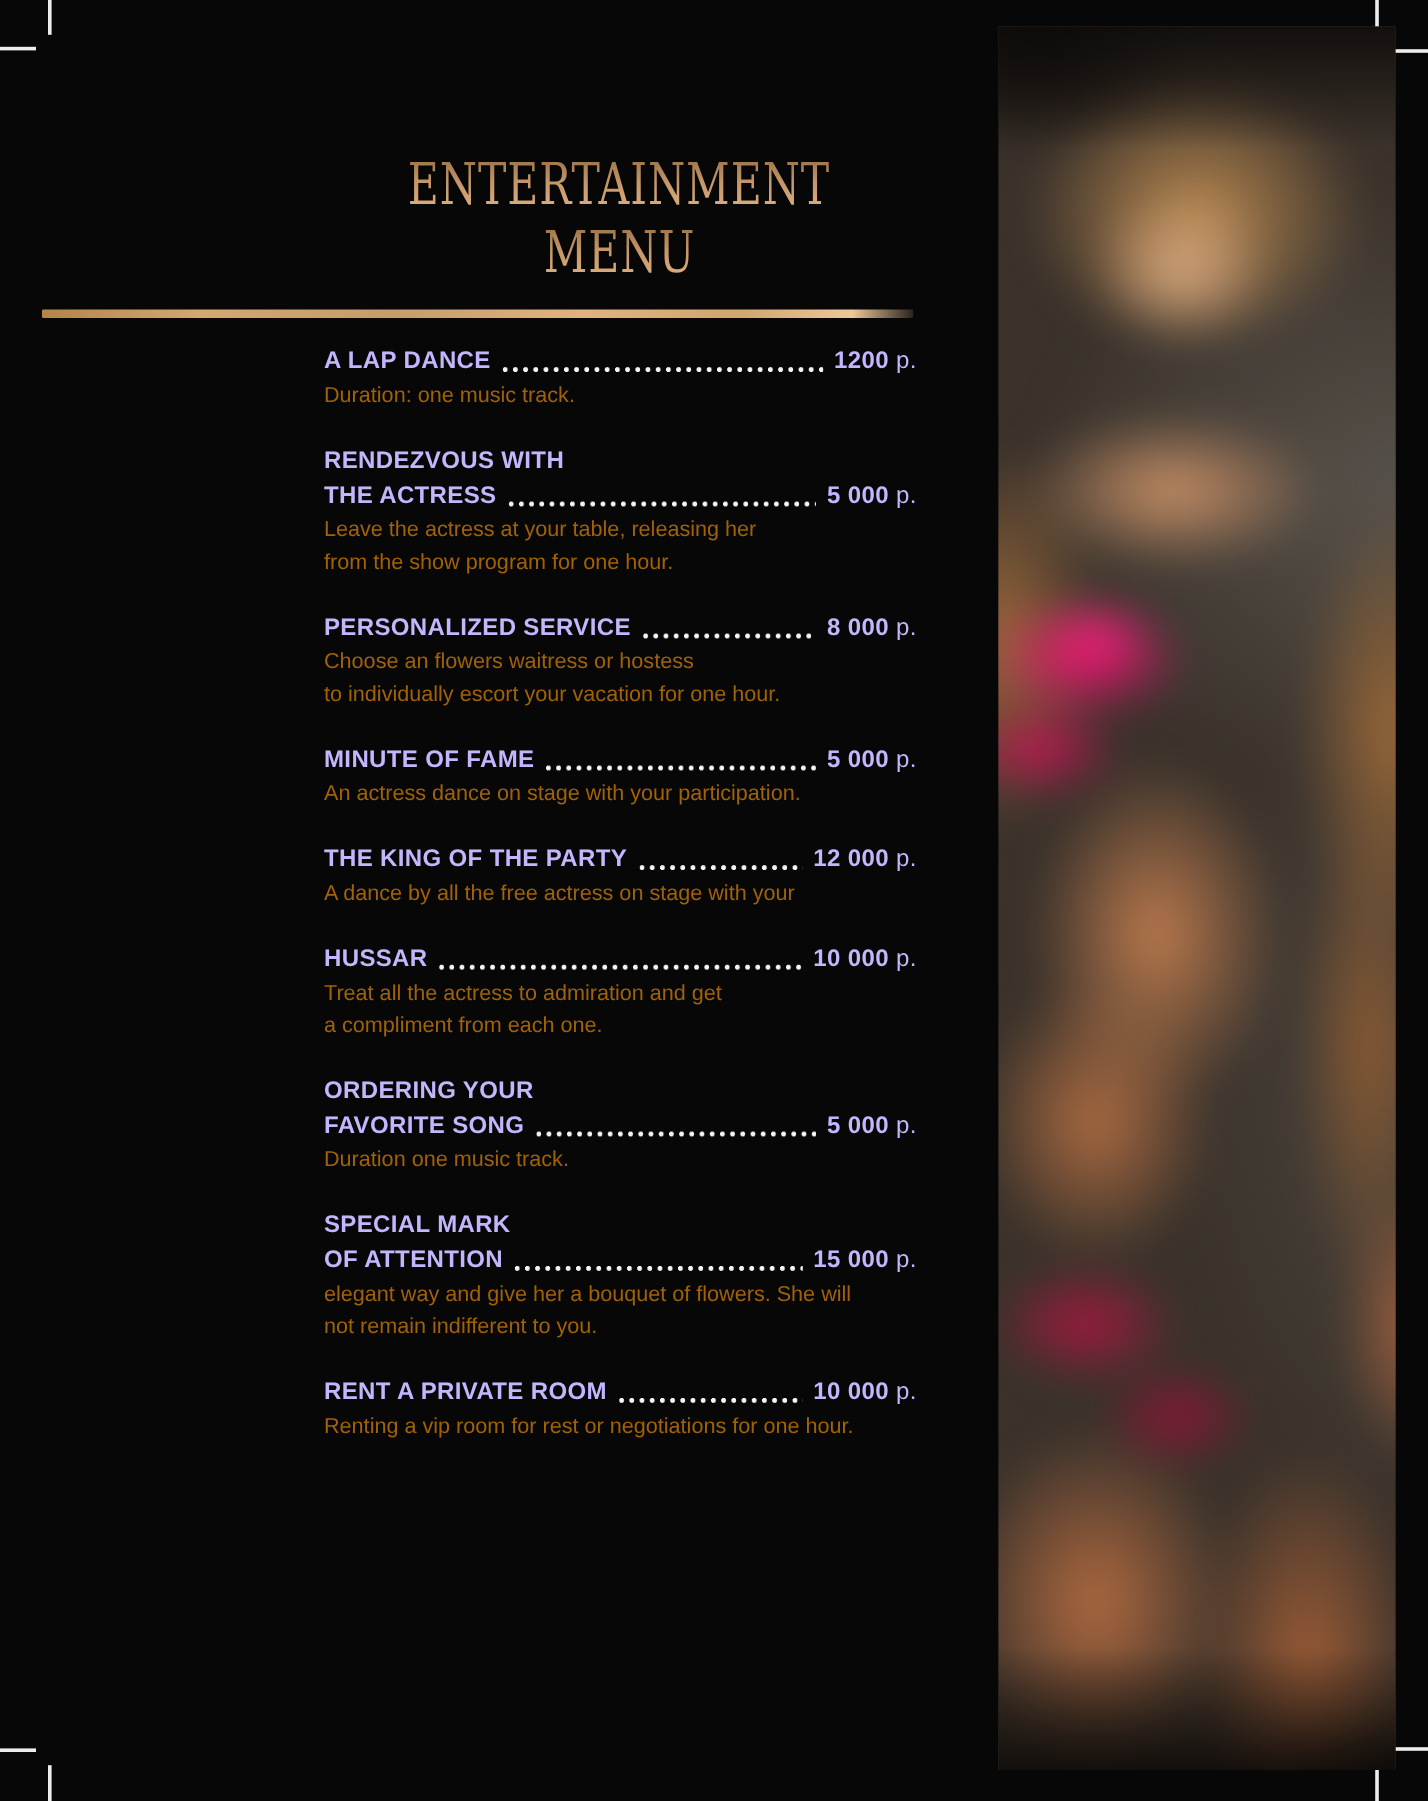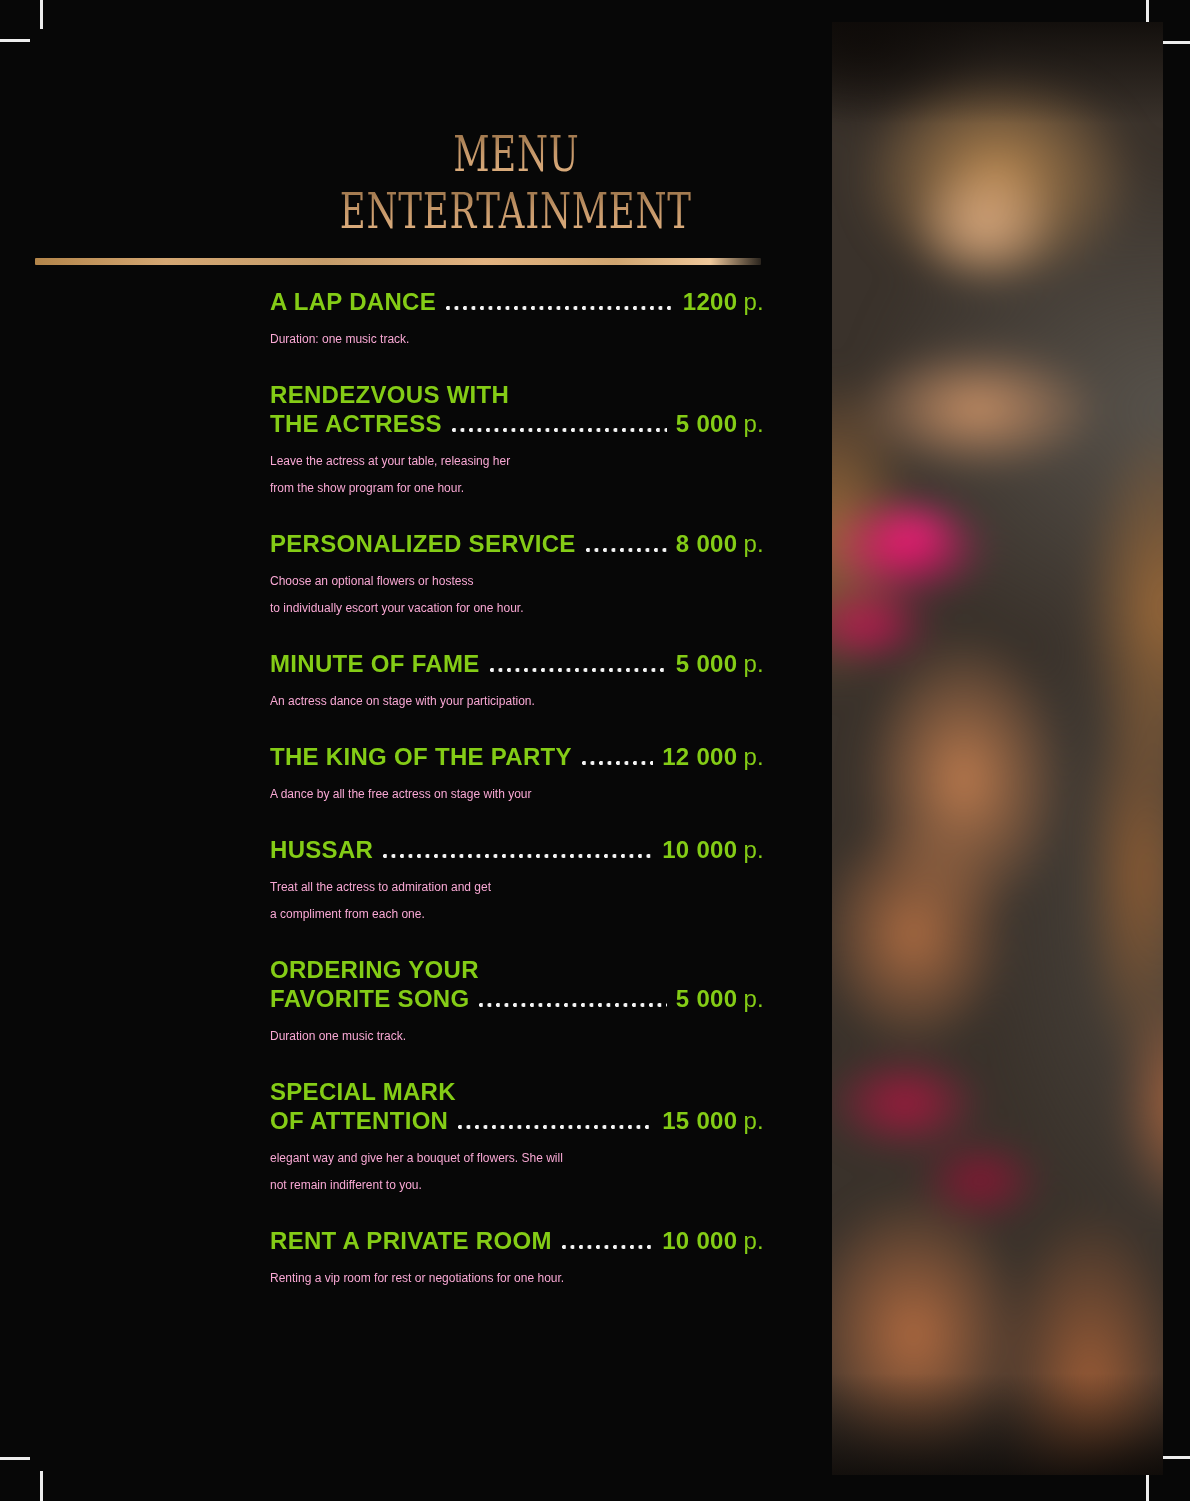--- a/index.html
+++ b/index.html
@@ -29,29 +29,29 @@
 
   
   .divider{position:absolute;left:35px;top:258px;width:726px;height:7px;
      background:linear-gradient(90deg,#b3854a 0%,#d4a773 18%,#c59c6a 40%,#e2b381 62%,
                 #d0a570 80%,#eec79a 93%,rgba(238,199,154,0.15) 100%);
      border-radius:1px;}
 
   
   .menu{position:absolute;left:270px;top:287px;width:494px;color:#fff;}
   .item{margin-bottom:27px;}
-  .head-pre,.lead{font-weight:700;font-size:24px;line-height:29px;letter-spacing:0.3px;color:#84cc16;}
+  .head-pre,.lead{font-weight:700;font-size:20px;line-height:29px;letter-spacing:0.3px;color:#c4b5fd;}
   .lead{display:flex;align-items:baseline;}
   .lead .label{white-space:nowrap;}
   .lead .dots{flex:1 1 auto;height:4px;align-self:flex-end;margin:0 9px 6px 10px;
      background-image:radial-gradient(circle at 2px 2px,#f4f4f4 1.9px,rgba(0,0,0,0) 2.3px);
      background-size:8.5px 4px;background-repeat:repeat-x;min-width:20px;}
   .lead .price{font-weight:700;white-space:nowrap;}
   .lead .cur{font-weight:400;margin-left:6px;white-space:nowrap;}
-  .desc{margin-top:10px;font-size:12px;line-height:27px;font-weight:400;color:#f9a8d4;}
+  .desc{font-size:18px;line-height:27px;font-weight:400;color:#a16207;}
   .desc div{white-space:nowrap;}
 
   
   .photo{position:absolute;left:832px;top:22px;width:331px;height:1453px;margin:0;
          background:#3a322b;overflow:hidden;}
   .ph-paint{position:absolute;inset:-45px;filter:blur(16px);
     background-image:
       radial-gradient(ellipse 200px 110px at 95% 99%, #0e0a08 0%, rgba(14,10,8,0) 70%),
       radial-gradient(ellipse 120px 75px  at 28% 37%, #e8156f 0%, rgba(232,21,111,0) 72%),
       radial-gradient(ellipse 60px 40px   at 30% 36%, #ff3d92 0%, rgba(255,61,146,0) 75%),
@@ -84,22 +84,22 @@
   <div class="crop tl-v"></div>
   <div class="crop tl-h"></div>
   <div class="crop tr-v"></div>
   <div class="crop tr-h"></div>
   <div class="crop bl-h"></div>
   <div class="crop bl-v"></div>
   <div class="crop br-h"></div>
   <div class="crop br-v"></div>
 
   <header class="title">
+    <div><span class="tline">ENTERTAINMENT</span></div>
     <div><span class="tline">MENU</span></div>
-    <div><span class="tline">ENTERTAINMENT</span></div>
   </header>
 
   <div class="divider"></div>
 
   <main class="menu">
 
     <section class="item">
       <div class="lead">
         <span class="label">A LAP DANCE</span>
         <span class="dots"></span>
@@ -126,21 +126,21 @@
     </section>
 
     <section class="item">
       <div class="lead">
         <span class="label">PERSONALIZED SERVICE</span>
         <span class="dots"></span>
         <span class="price">8 000</span>
         <span class="cur">p.</span>
       </div>
       <div class="desc">
-        <div>Choose an optional flowers or hostess</div>
+        <div>Choose an flowers waitress or hostess</div>
         <div>to individually escort your vacation for one hour.</div>
       </div>
     </section>
 
     <section class="item">
       <div class="lead">
         <span class="label">MINUTE OF FAME</span>
         <span class="dots"></span>
         <span class="price">5 000</span>
         <span class="cur">p.</span>

